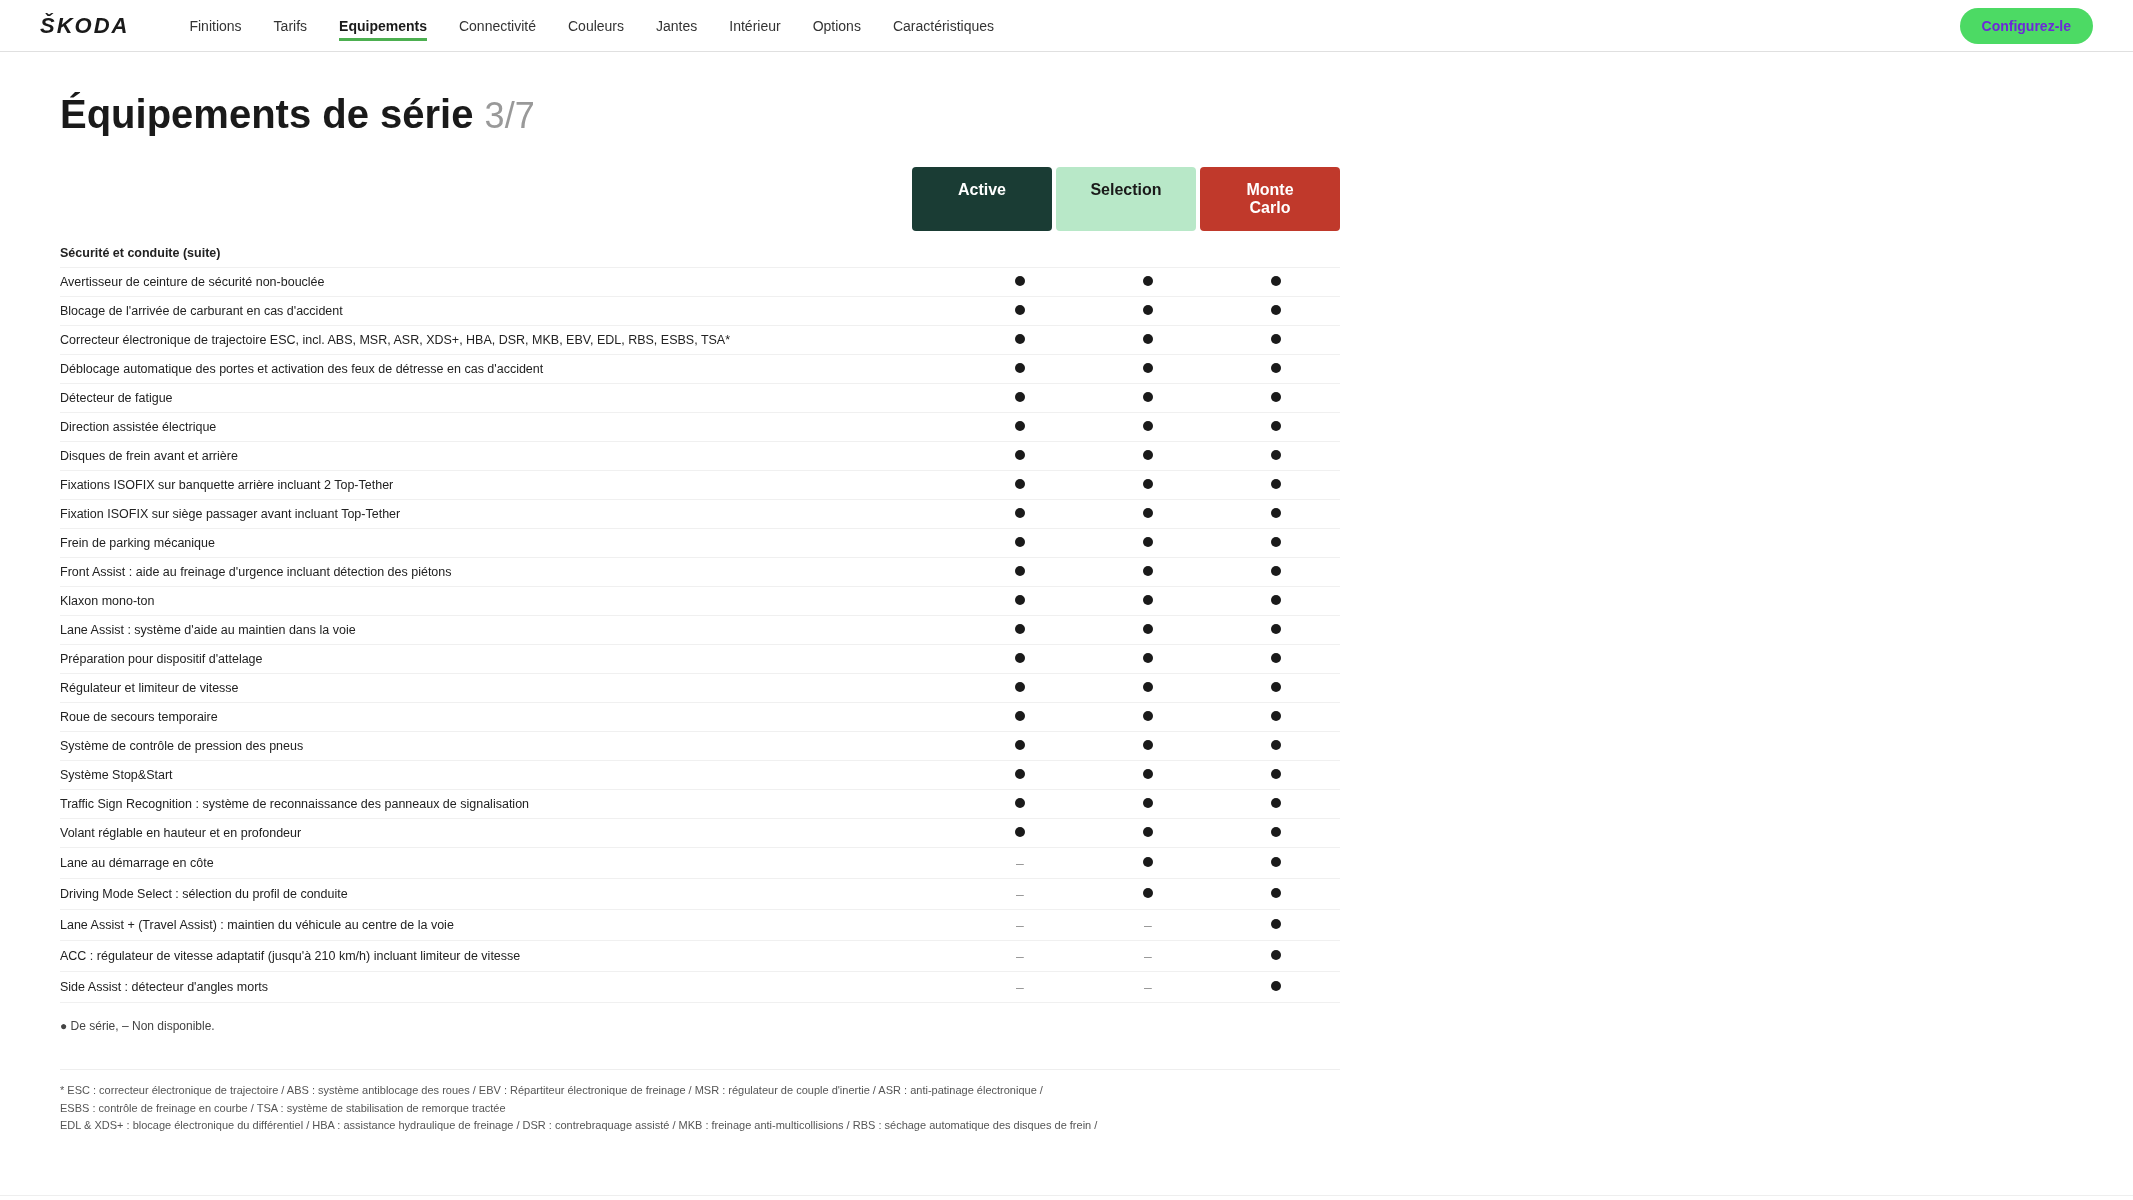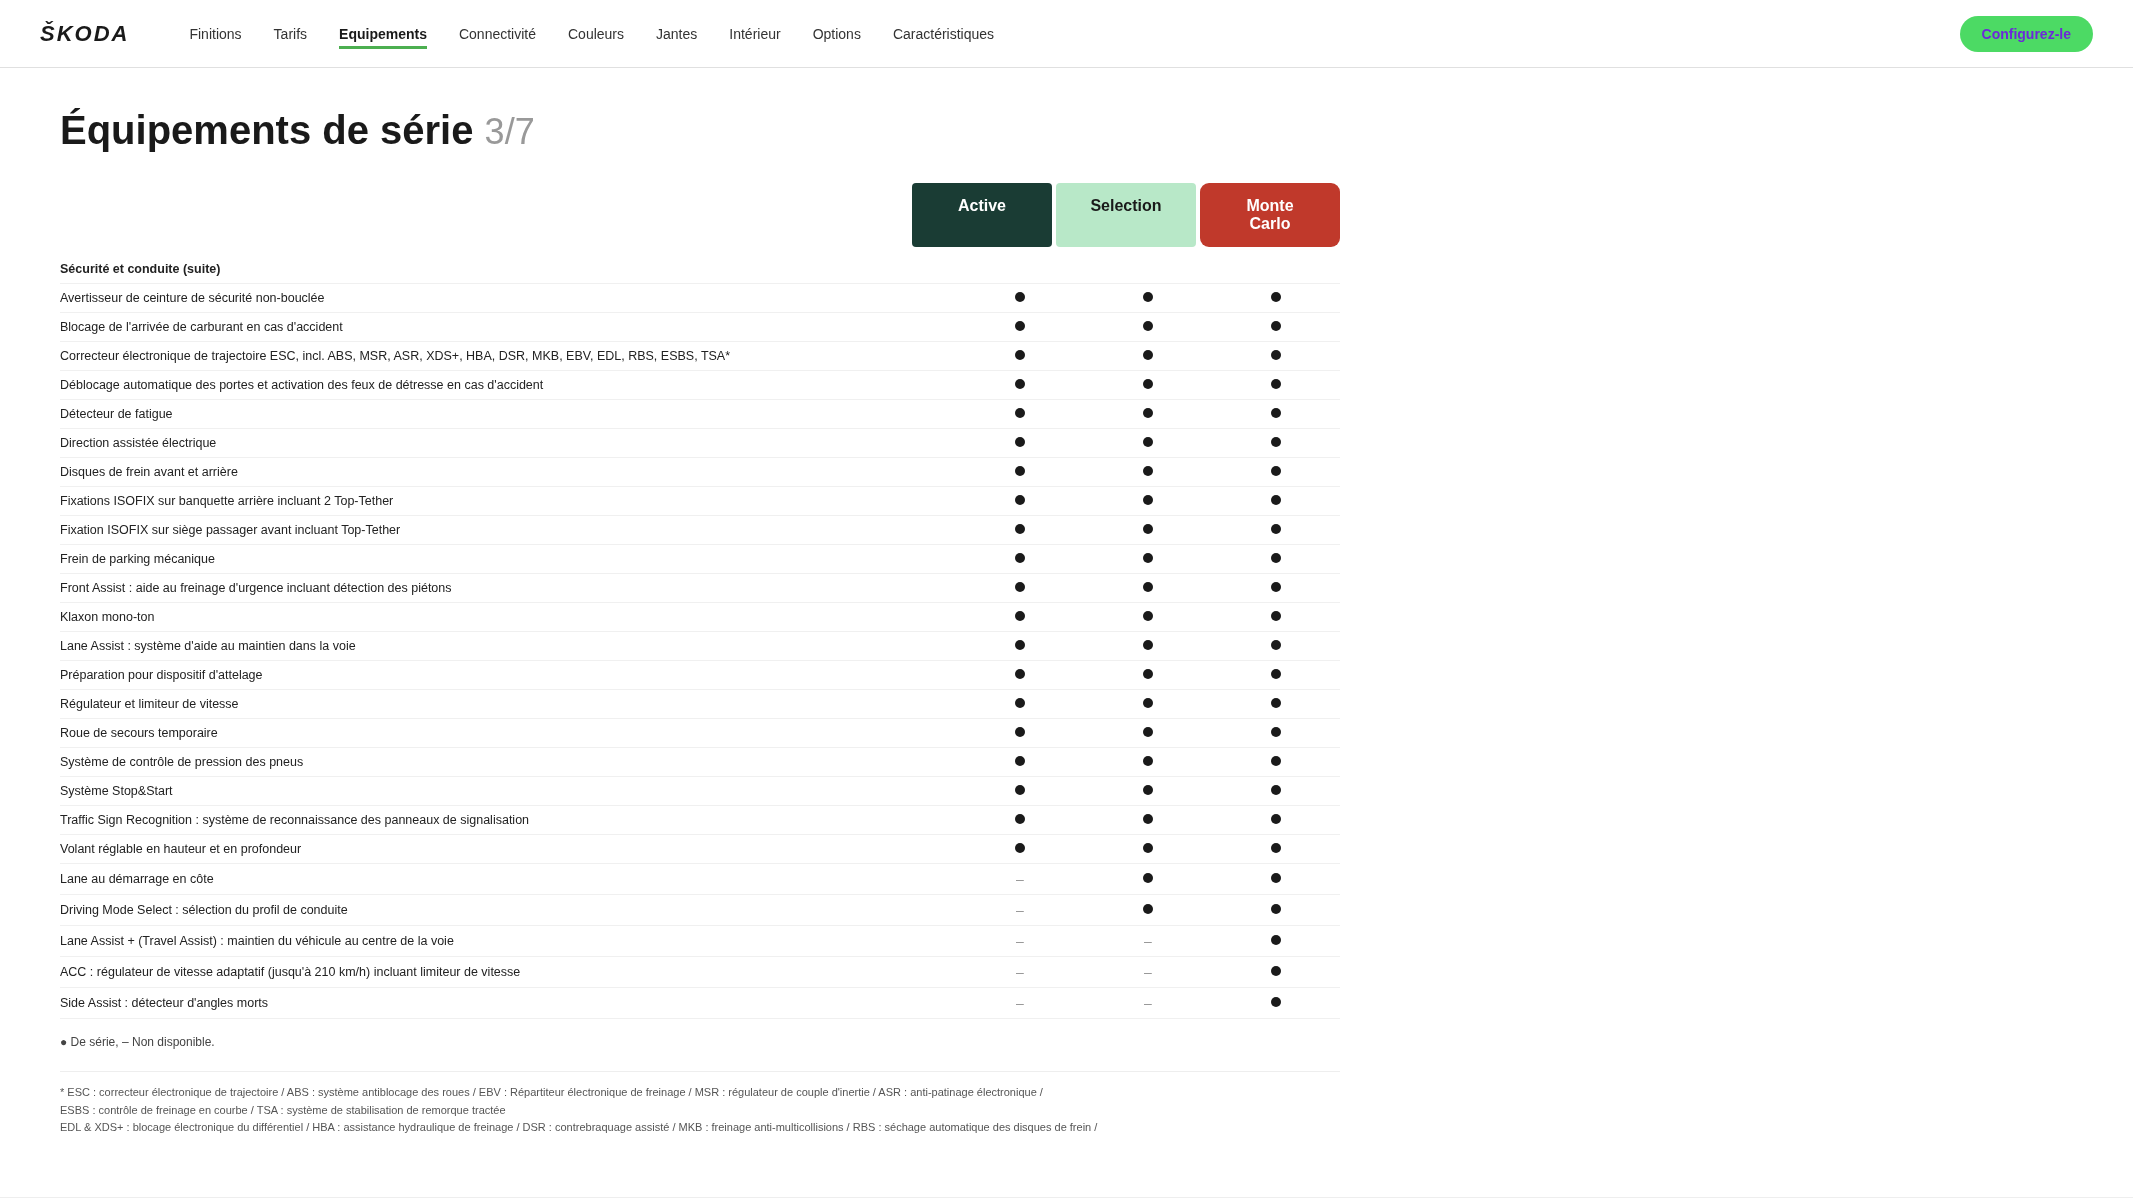--- a/index.html
+++ b/index.html
@@ -8,21 +8,21 @@
       background: #ffffff;
       color: #1a1a1a;
       font-size: 14px;
     }
 
     
     nav {
       display: flex;
       align-items: center;
       padding: 12px 40px;
-      height: 68px;
+      height: 52px;
       border-bottom: 1px solid #e0e0e0;
       position: relative;
       justify-content: flex-end;
     }
     .nav-logo {
       font-size: 22px;
       font-weight: 900;
       letter-spacing: 2px;
       color: #1a1a1a;
       margin-right: 60px;
@@ -99,21 +99,21 @@
       background: #1a3c34;
       color: #fff;
     }
     .col-header.selection {
       background: #b8e8c8;
       color: #1a1a1a;
     }
     .col-header.monte-carlo {
       background: #c0392b;
       color: #fff;
-      border-radius: 9px;
+      border-radius: 4px;
     }
 
     
     .eq-table {
       width: 100%;
       border-collapse: collapse;
     }
 
     .section-header {
       font-weight: 700;
@@ -157,21 +157,21 @@
 
     
     .legend {
       margin-top: 16px;
       font-size: 12px;
       color: #444;
     }
 
     
     .footnotes {
-      margin-top: 22px;
+      margin-top: 36px;
       font-size: 11px;
       color: #555;
       line-height: 1.6;
       border-top: 1px solid #eee;
       padding-top: 12px;
     }
 
     
     .footer-info {
       display: flex;

